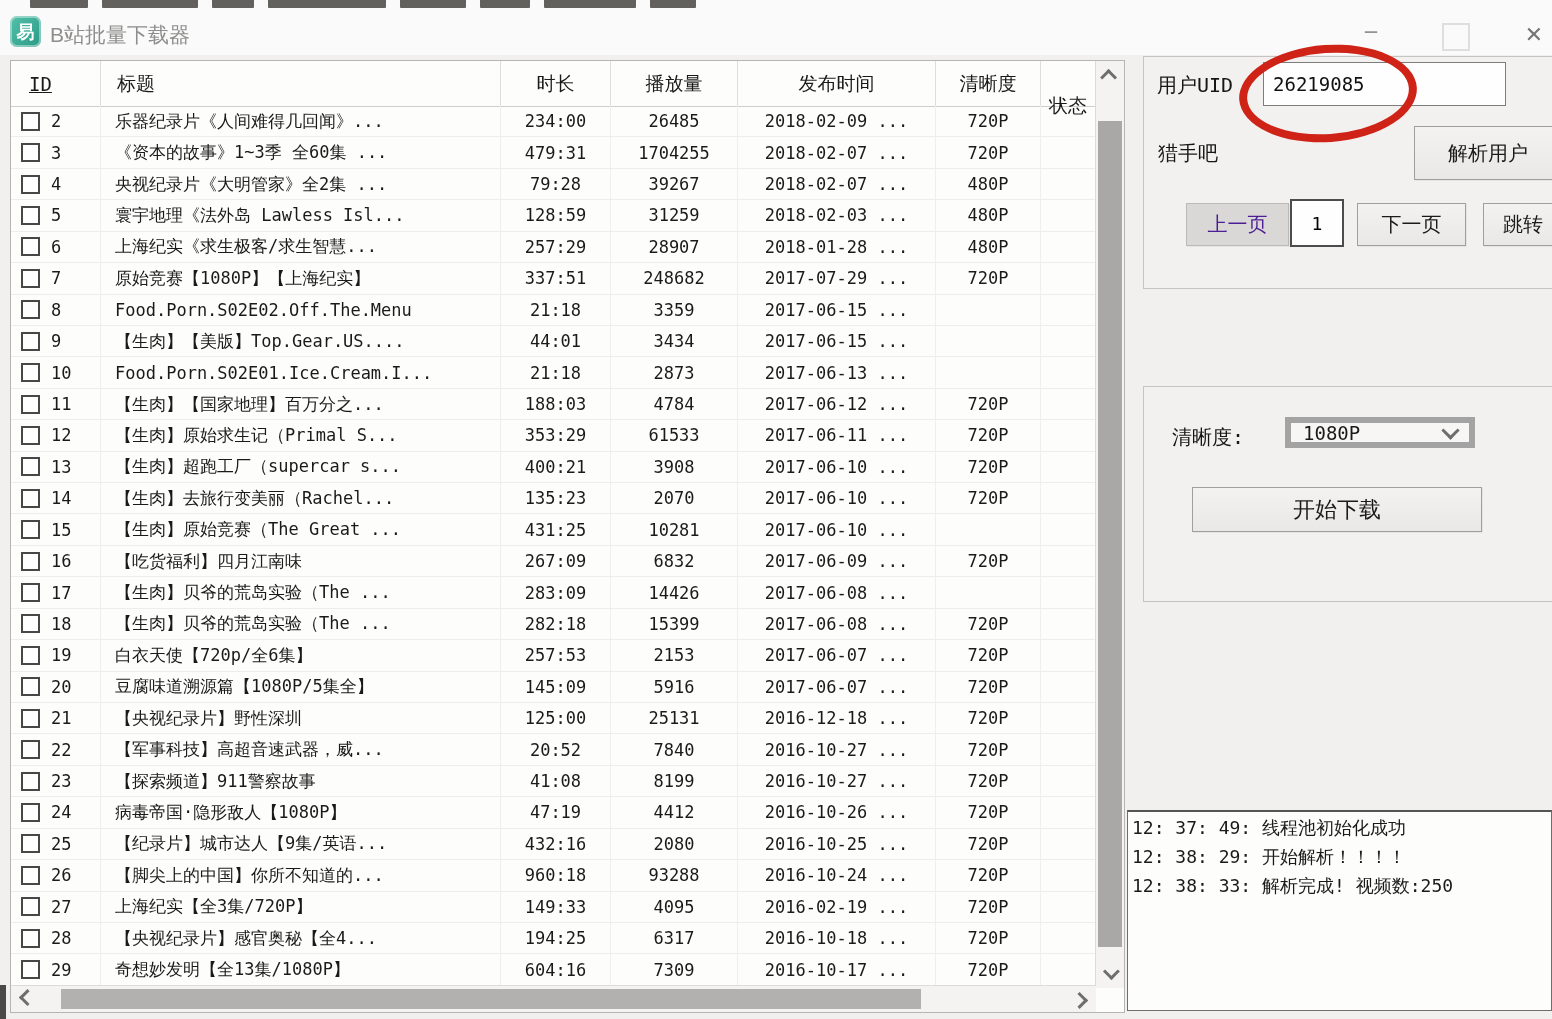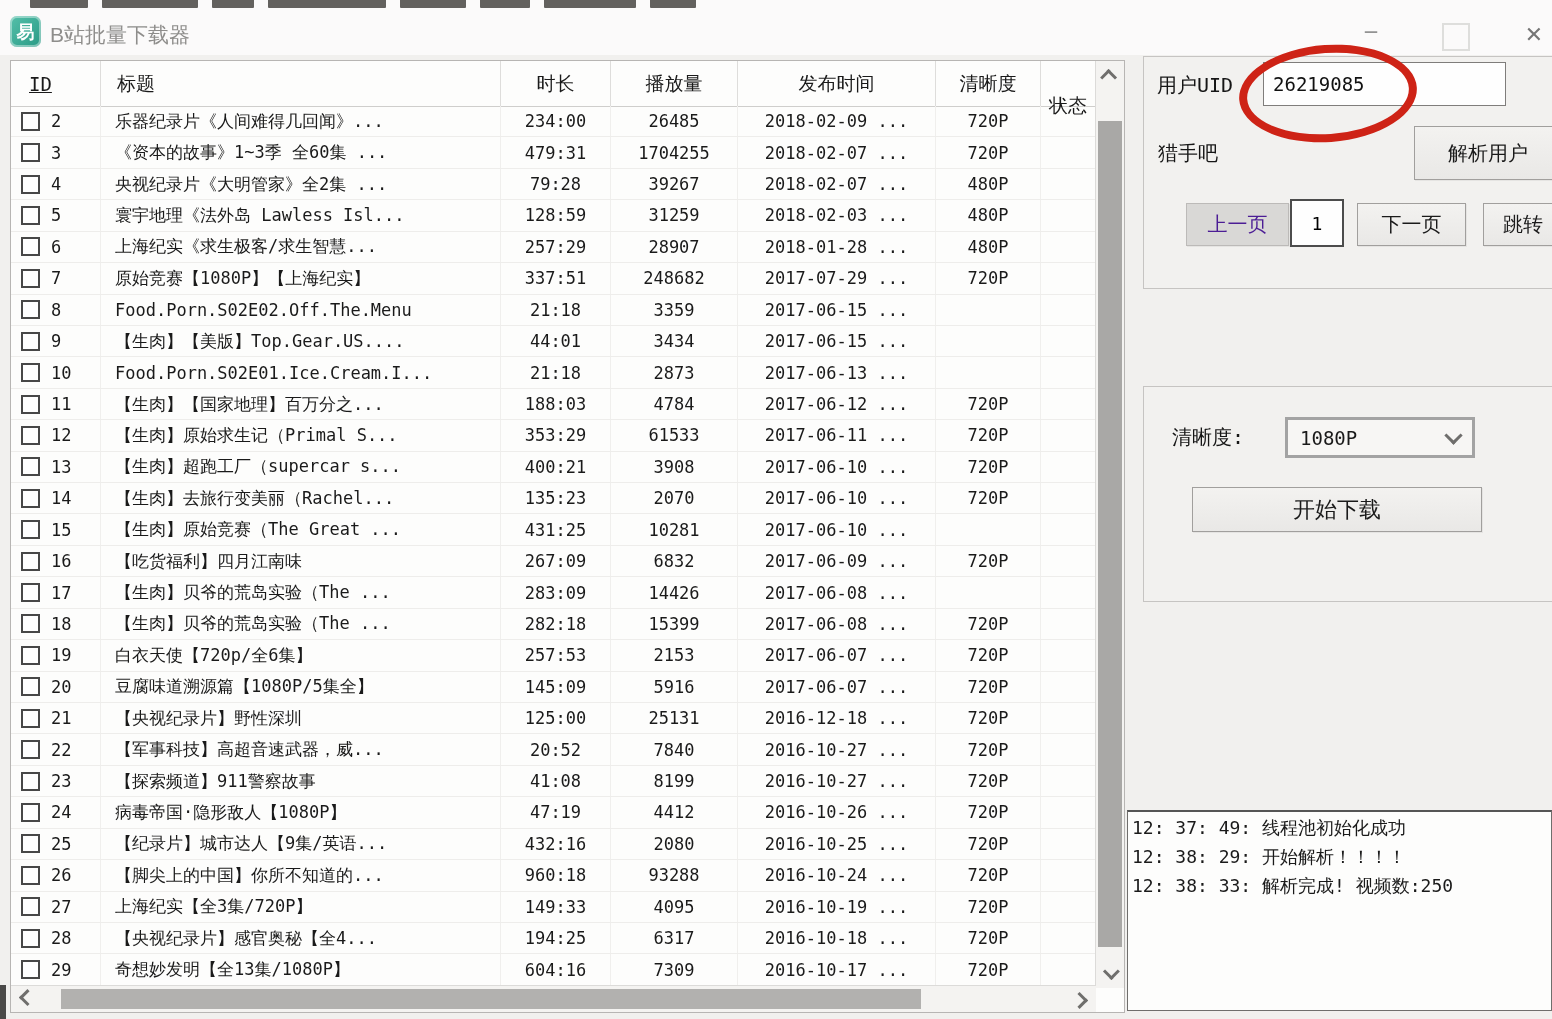--- a/index.html
+++ b/index.html
@@ -75,21 +75,21 @@
               border-radius:50%;transform:rotate(-4deg);pointer-events:none;z-index:5;}
   .btn{position:absolute;background:linear-gradient(#f3f2f0,#e9e8e6);border:1px solid #a19f9d;
        display:flex;align-items:center;justify-content:center;box-sizing:border-box;font-size:20px;
        box-shadow:1px 1px 0 rgba(0,0,0,0.05);cursor:default;}
   .btn-parse{left:1414px;top:126px;width:148px;height:54px;}
   .btn-prev{left:1160px;top:203px;width:103px;height:43px;background:#d9d8d6;color:#4c1d95;border-color:#bcbab8;margin-left:26px;}
   .page-input{position:absolute;left:1290px;top:199px;width:54px;height:48px;border:2px solid #4c4c4c;
               background:#fefefe;text-align:center;font-size:18px;box-sizing:border-box;font-family:inherit;}
   .btn-next{left:1357px;top:203px;width:109px;height:43px;}
   .btn-jump{left:1483px;top:203px;width:80px;height:43px;}
-  .dropdown{position:absolute;left:1285px;top:417px;width:190px;height:41px;border:3px solid #a3a3a3;
+  .dropdown{position:absolute;left:1285px;top:417px;width:190px;height:31px;border:6px solid #a3a3a3;
             background:#f7f6f4;display:flex;align-items:center;padding-left:12px;font-size:19px;box-sizing:border-box;}
   .dd-chev{position:absolute;right:12px;width:10px;height:10px;border-left:3px solid #6f6e6c;
            border-top:3px solid #6f6e6c;transform:rotate(225deg);margin-top:-4px;}
   .btn-download{left:1192px;top:487px;width:290px;height:45px;font-size:22px;}
 
   
   .logbox{position:absolute;left:1127px;top:810px;width:425px;height:201px;background:#fdfdfc;
           border:1px solid #6f6e6c;border-top:2px solid #555;font-size:18px;line-height:29px;
           padding:1px 4px;box-sizing:border-box;overflow:hidden;white-space:nowrap;}
   .corner-dark{position:absolute;left:0;bottom:0;width:6px;height:34px;background:#4a4948;}
@@ -432,21 +432,21 @@
           <div class="c c6"></div>
         </div>
         <div class="trow">
           <div class="c c0 c0w">
             <span class="cb"></span>
             <span>27</span>
           </div>
           <div class="c c1 c1w">上海纪实【全3集/720P】</div>
           <div class="c c2 c2w">149:33</div>
           <div class="c c3 c3w">4095</div>
-          <div class="c c4 c4w">2016-10-19 ...</div>
+          <div class="c c4 c4w">2016-02-19 ...</div>
           <div class="c c5 c5w">720P</div>
           <div class="c c6"></div>
         </div>
         <div class="trow">
           <div class="c c0 c0w">
             <span class="cb"></span>
             <span>28</span>
           </div>
           <div class="c c1 c1w">【央视纪录片】感官奥秘【全4...</div>
           <div class="c c2 c2w">194:25</div>

